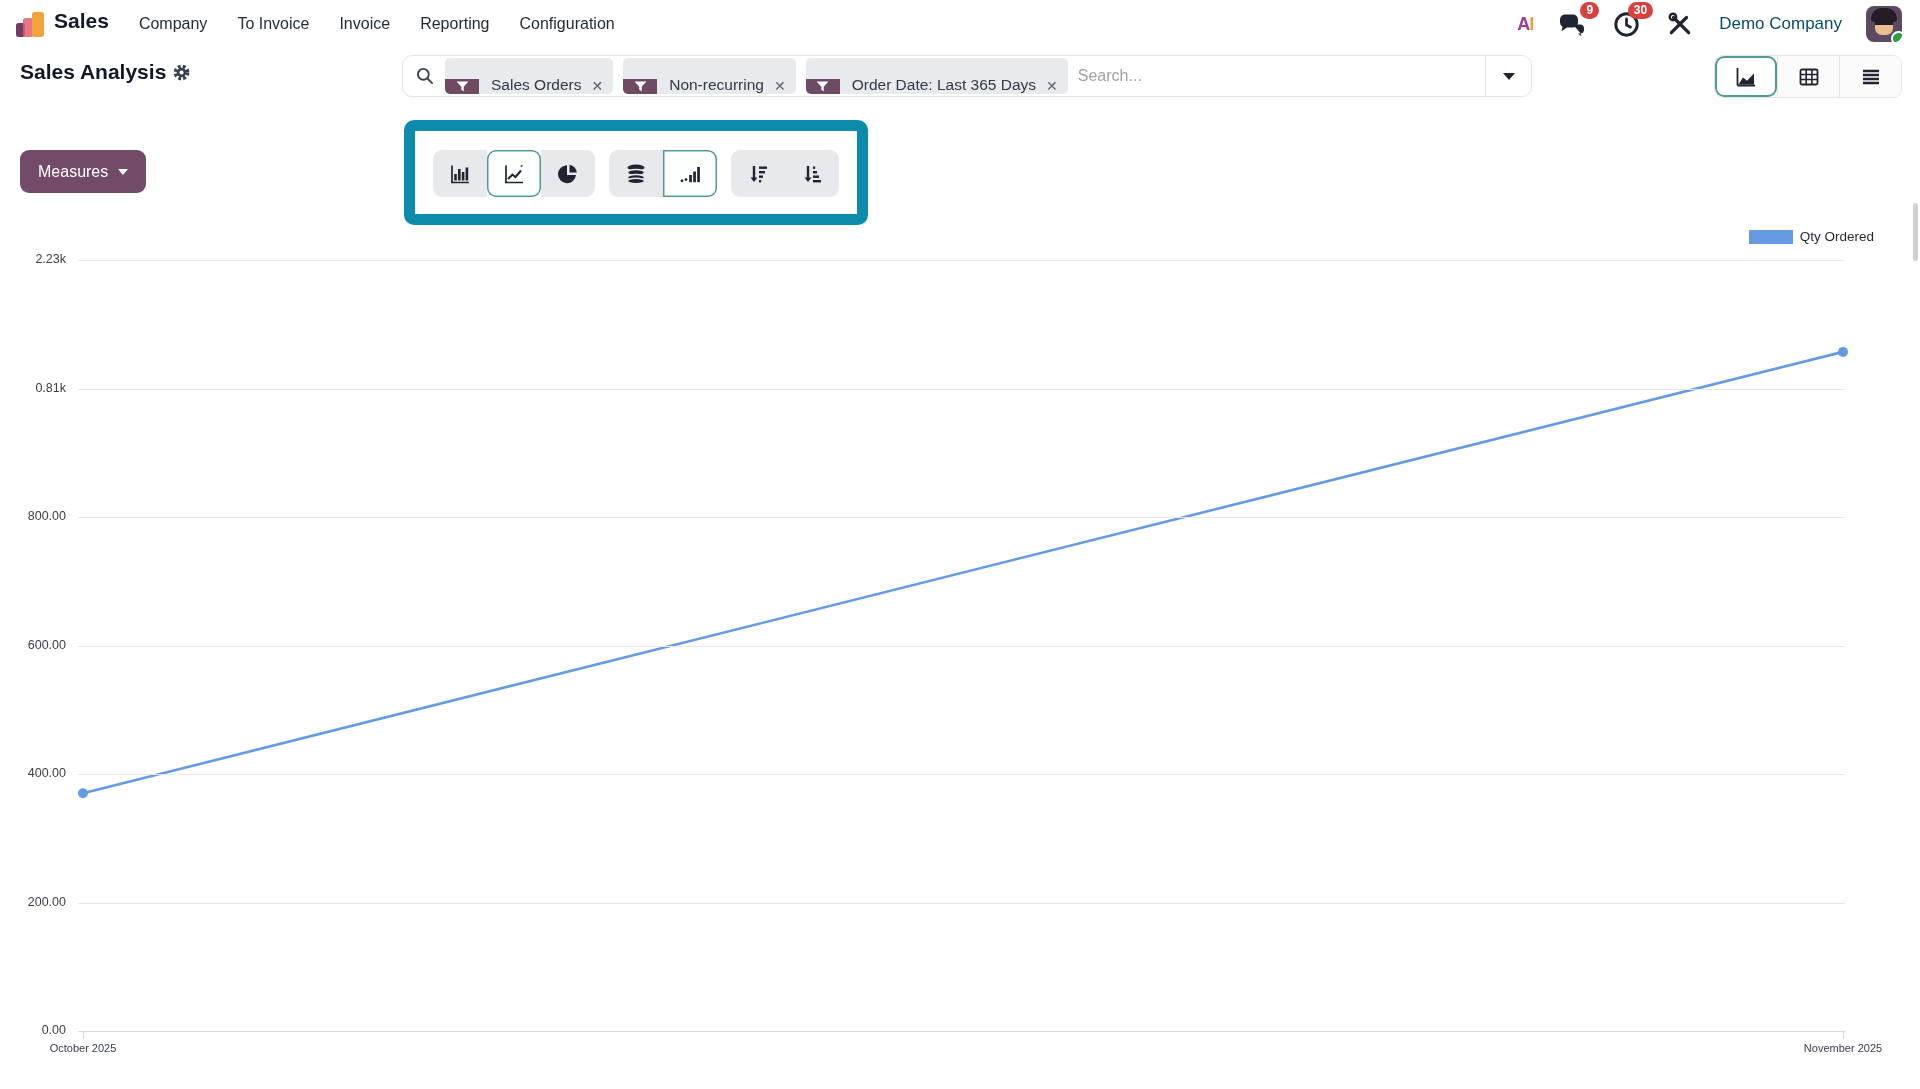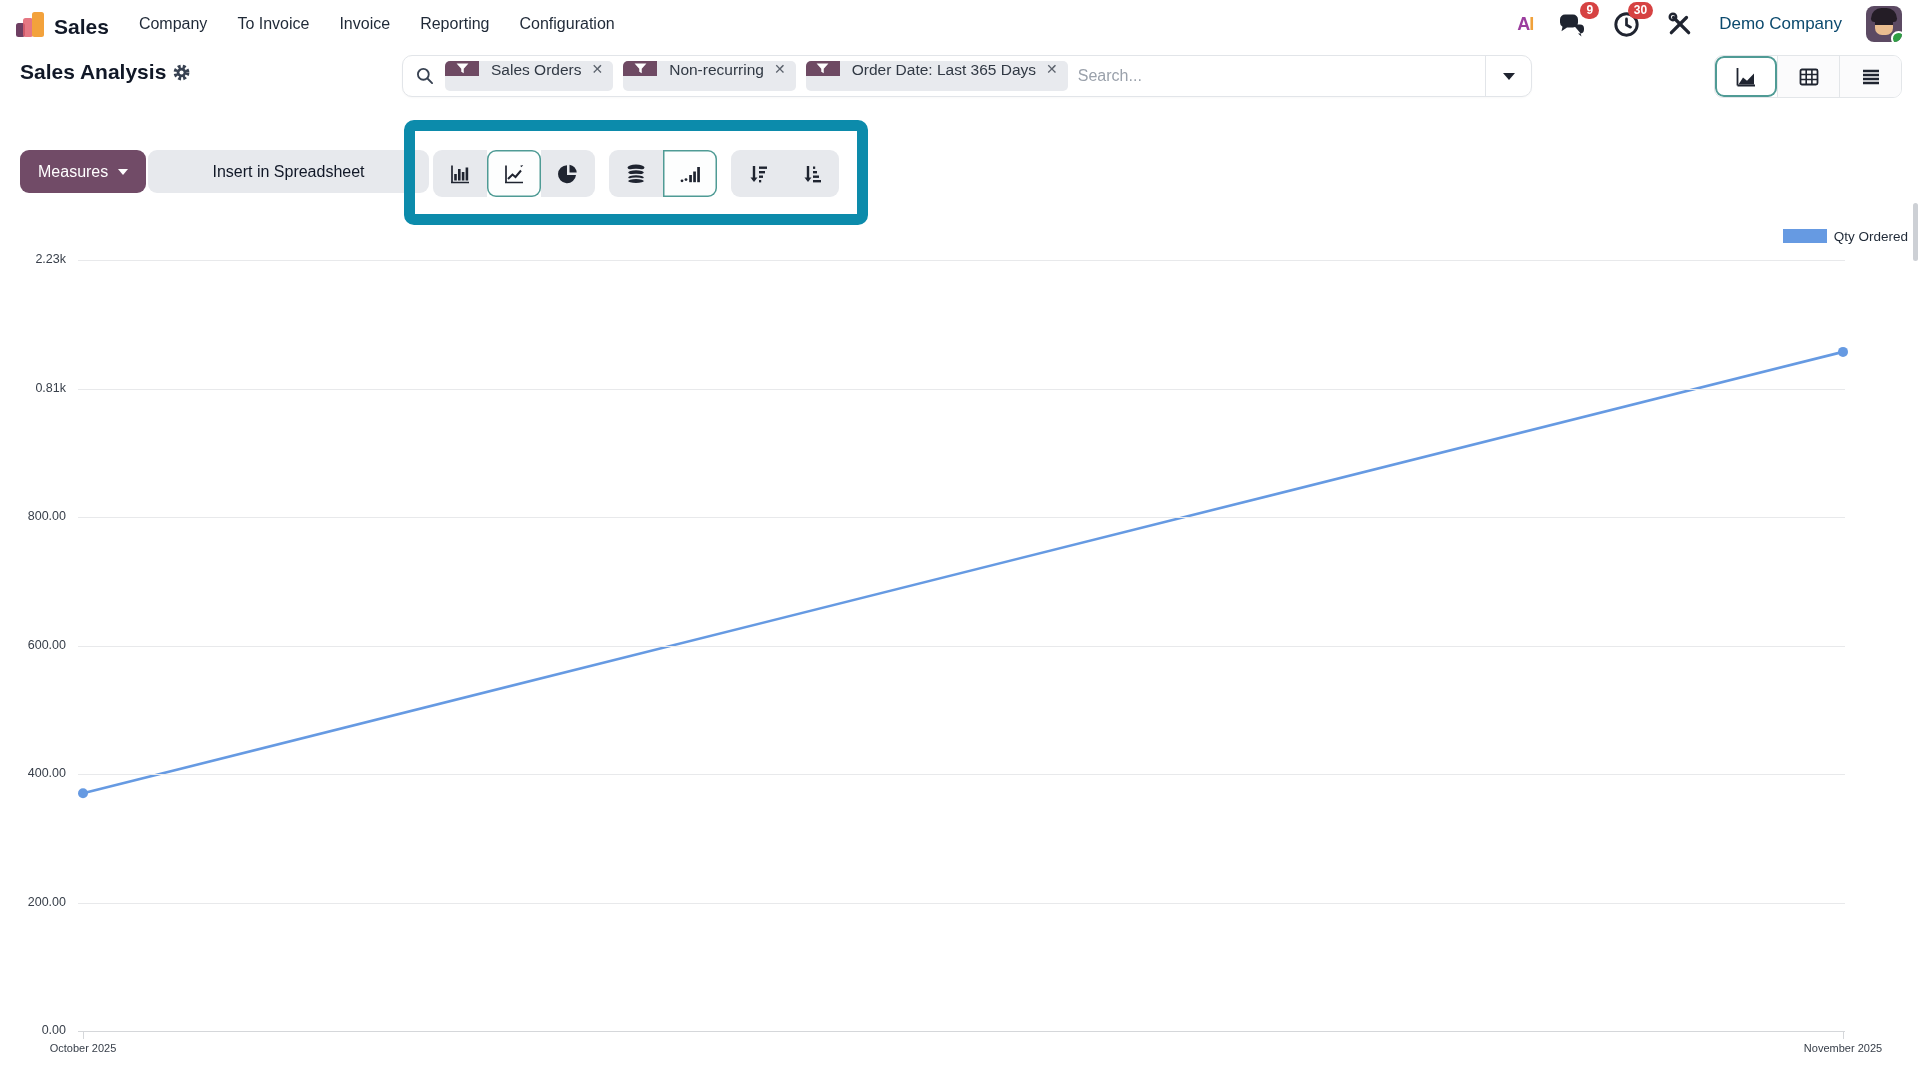--- a/index.html
+++ b/index.html
@@ -26,21 +26,21 @@
   .avatar .hair { position:absolute; top:2px; left:5px; width:26px; height:14px; border-radius:12px 12px 4px 4px; background:#241d26; }
   .avatar .face { position:absolute; top:9px; left:9px; width:18px; height:20px; border-radius:7px; background:#e9bd90; }
   .avatar .glasses { position:absolute; top:15px; left:9px; width:18px; height:4px; background:#241d26; }
   .status-dot { position:absolute; right:-4px; bottom:-4px; width:15px; height:15px; border-radius:50%; background:#2e9e44; border:2px solid #fff; }
 
   
   .control-row { position:absolute; top:52px; left:0; width:1920px; height:48px; }
   .breadcrumb-area { position:absolute; left:20px; top:8px; display:flex; align-items:center; gap:6px; }
   .page-title { font-size:21px; font-weight:600; color:#111827; }
   .searchbar { position:absolute; left:402px; top:3px; width:1130px; height:42px; background:#fff; border:1px solid #e2e5e9; border-radius:10px; display:flex; align-items:center; padding:0 0 0 12px; box-shadow:0 1px 2px rgba(0,0,0,.03); }
-  .facet { display:flex; align-items:flex-start; height:30px; margin-left:10px; border-radius:5px; overflow:hidden; background:#e8eaee; flex:0 0 auto; }
+  .facet { display:flex; align-items:flex-end; height:36px; margin-left:10px; border-radius:5px; overflow:hidden; background:#e8eaee; flex:0 0 auto; }
   .facet-icon { width:34px; background:#6e4a63; display:flex; align-items:center; justify-content:center; }
   .facet-label { display:flex; align-items:center; padding:0 8px 0 12px; font-size:15.5px; color:#313944; }
   .facet-remove { display:flex; align-items:center; padding:0 10px 0 2px; color:#5b626c; font-size:14px; cursor:pointer; }
   .search-input { flex:1; border:none; outline:none; font-size:16px; color:#374151; padding:0 10px; min-width:60px; background:transparent; }
   .search-input::placeholder { color:#9aa1ab; }
   .search-caret { width:46px; height:100%; border-left:1px solid #e2e5e9; display:flex; align-items:center; justify-content:center; cursor:pointer; }
   .caret-down { width:0; height:0; border-left:6px solid transparent; border-right:6px solid transparent; border-top:7px solid #1f2430; }
   .view-switcher { position:absolute; right:18px; top:3px; display:flex; border:1px solid #e3e6e9; border-radius:9px; overflow:hidden; }
   .vs-btn { width:62px; height:41px; display:flex; align-items:center; justify-content:center; background:#fbfbfc; border-left:1px solid #e3e6e9; cursor:pointer; color:#1f2430; }
   .vs-btn:first-child { border-left:none; }
@@ -62,31 +62,31 @@
   .highlight-box { position:absolute; left:404px; top:-30px; width:464px; height:105px; border:11px solid #0c8bab; border-radius:10px; pointer-events:none; z-index:5; }
 
   
   #chart-layer { position:absolute; top:0; left:0; width:1920px; height:1089px; pointer-events:none; }
   .gridline { position:absolute; height:1px; background:#e8e9eb; }
   .gridline.axis { background:#d5d7da; }
   .ytick { position:absolute; left:0; width:66px; text-align:right; font-size:12.5px; color:#39404b; }
   .xlabel { position:absolute; top:1042px; transform:translateX(-50%); font-size:11px; color:#39404b; white-space:nowrap;text-align:center; }
   .xtick { position:absolute; top:1031px; width:1px; height:8px; background:#d5d7da; }
   #line-svg { position:absolute; top:0; left:0; }
-  .legend { position:absolute; top:229px; right:12px; display:flex; align-items:flex-start; gap:7px; }
+  .legend { position:absolute; top:229px; right:46px; display:flex; align-items:flex-end; gap:7px; }
   .legend-swatch { width:44px; height:14px; }
   .legend-label { font-size:13.5px; color:#1f2937; }
   .scrollbar-thumb { position:absolute; right:2px; top:203px; width:5px; height:58px; border-radius:3px; background:#cdd0d5; }
 </style>
 </head>
 <body>
 
 <div class="navbar">
   <div class="nav-left">
-    <div style="display:flex;align-items:flex-end;gap:24px;">
+    <div style="display:flex;align-items:flex-start;gap:24px;">
       <span class="app-logo">
         <span class="bar b1"></span>
           <span class="bar b2"></span>
           <span class="bar b3"></span>
       </span>
       <span class="app-name">Sales</span>
     </div>
     <span class="menu-item">Company</span>
     <span class="menu-item">To Invoice</span>
     <span class="menu-item">Invoice</span>
@@ -198,21 +198,20 @@
       </svg>
     </span>
   </div>
 </div>
 
 <div class="toolbar-row">
   <button class="btn-measures">
     <span>Measures</span>
     <span class="caret-down"></span>
   </button>
-  <button class="btn-insert">Insert in Spreadsheet</button>
 
   <div class="chart-toolbar">
     <div class="ct-group">
       <span class="ct-btn">
         <svg width="24" height="24" viewBox="0 0 24 24">
           <path d="M4 3.5v17M3 20.5h18" stroke="#1f2430" stroke-width="1.7"></path>
           <rect x="6.2" y="12" width="2.6" height="6.5" fill="#1f2430"></rect>
           <rect x="10" y="7" width="2.6" height="11.5" fill="#1f2430"></rect>
           <rect x="13.8" y="10" width="2.6" height="8.5" fill="#1f2430"></rect>
           <rect x="17.6" y="5.5" width="2.6" height="13" fill="#1f2430"></rect>

